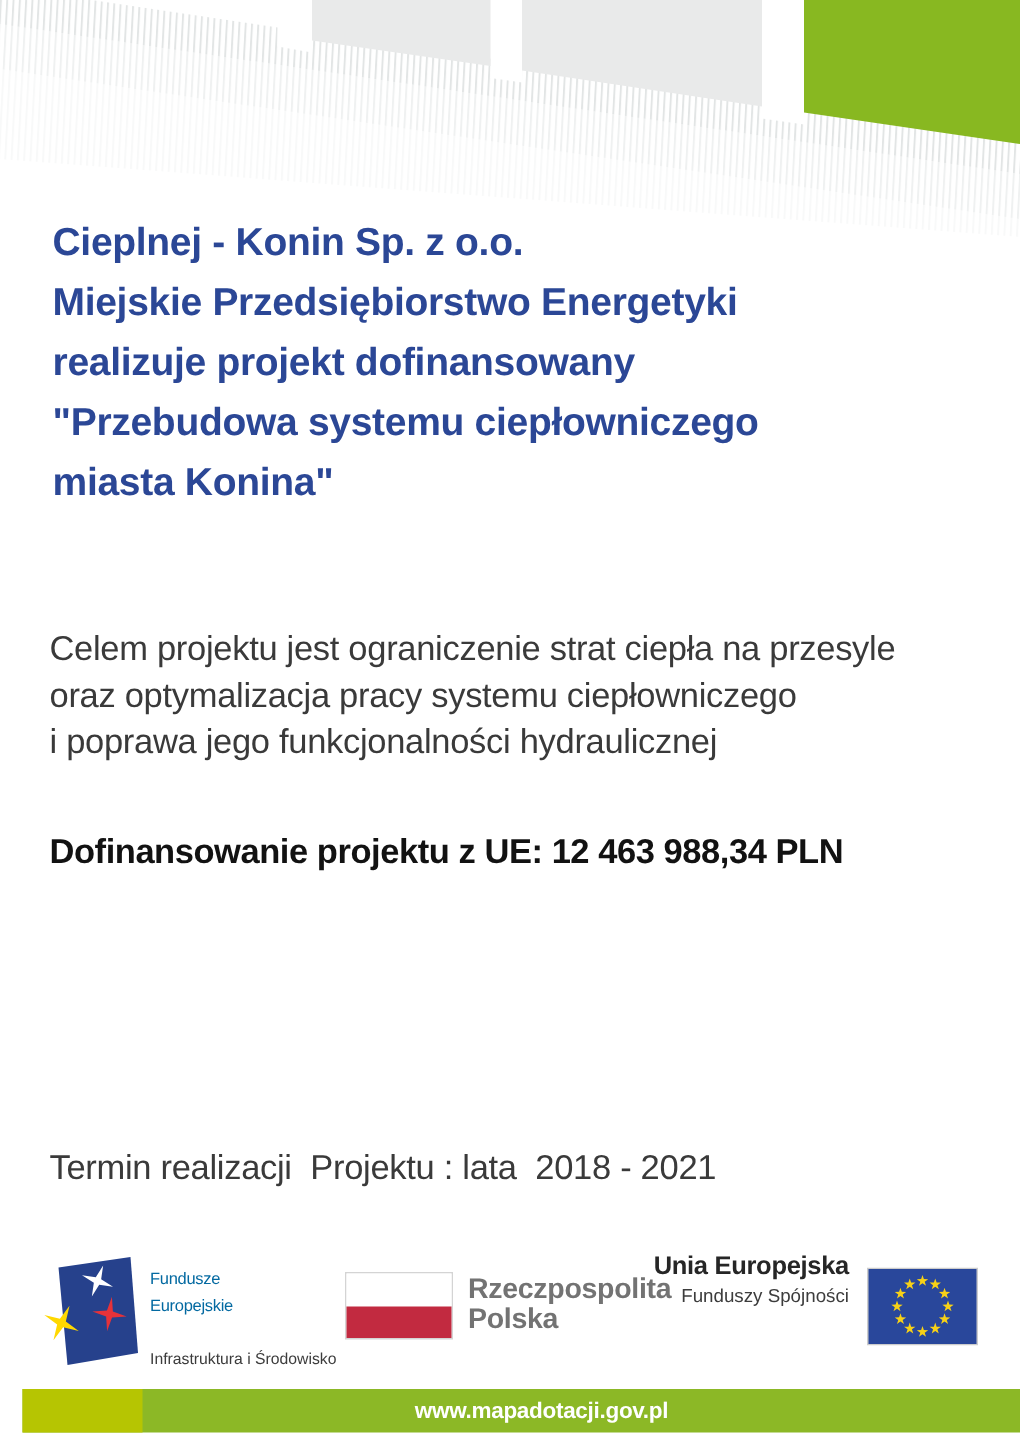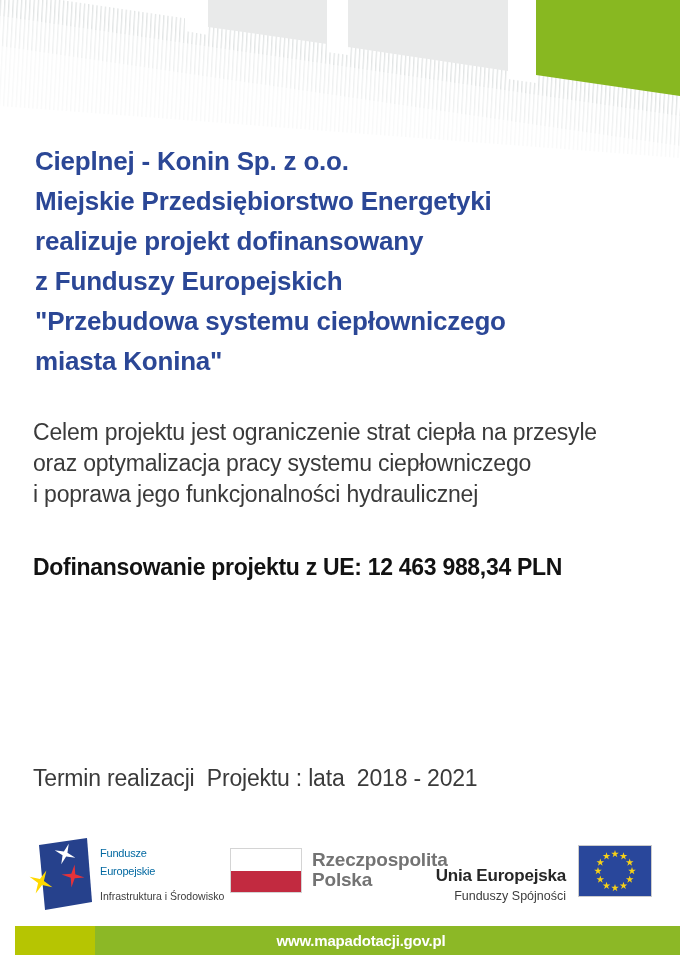--- a/index.html
+++ b/index.html
@@ -30,28 +30,28 @@
   .para span{display:block; white-space:pre-wrap;}
   .goal{top:417px;}
   .funding{top:552px; font-weight:700; color:var(--strong-text); letter-spacing:-0.3px;}
   .cost{top:624px;}
   .scope{top:694px;}
   .term{top:763px; white-space:pre-wrap;}
   .logos{position:absolute; left:0; top:830px; width:680px; height:92px;}
   .fe-logo{position:absolute; left:26px; top:6px;}
   .fe-text{position:absolute; left:100px; top:14px; color:#2e2e2e;}
   .fe-title{font-size:11px; line-height:18px; font-weight:400; color:#0369a1;}
-  .fe-sub{font-size:10.5px; margin-top:10px; color:#3c3c3c; letter-spacing:0;}
+  .fe-sub{font-size:10.5px; margin-top:20px; color:#3c3c3c; letter-spacing:0;}
   .pl-flag{position:absolute; left:230px; top:18px; width:72px; height:45px;
     border:1px solid #d4d4d4; box-sizing:border-box;}
   .pl-flag .white{height:50%; background:#ffffff;}
   .pl-flag .red{height:50%; background:var(--poland-red);}
   .pl-text{position:absolute; left:312px; top:20px; font-size:19px;
     line-height:20px; font-weight:700; color:#737373;}
-  .eu-text{position:absolute; left:400px; top:36px; width:166px; text-align:right; color:#262626;}
+  .eu-text{position:absolute; left:400px; top:4px; width:166px; text-align:right; color:#262626;}
   .eu-title{font-size:17px; line-height:20px; font-weight:700;}
   .eu-sub{font-size:12.5px; margin-top:3px; color:#3c3c3c; letter-spacing:0;}
   .eu-flag{position:absolute; left:578px; top:15px;}
   .footer{position:absolute; left:15px; top:926px; width:680px; height:29px;
     background:var(--footer-green);padding-left:12px;}
   .footer-accent{position:absolute; left:0; top:0; width:80px; height:29px;
     background:var(--footer-accent-green);}
   .footer-url{position:absolute; left:0; top:0; width:100%; height:29px;
     line-height:29px; text-align:center; color:var(--footer-text);
     font-size:15px; font-weight:700; letter-spacing:-0.2px;}
@@ -79,21 +79,20 @@
     </g>
     <polygon class="fill-panel" points="208,0 327,0 327,44 208,27"></polygon>
     <polygon class="fill-panel" points="348,0 508,0 508,71 348,47"></polygon>
     <polygon class="fill-green" points="536,0 680,0 680,96 536,75"></polygon>
   </svg>
 
   <h1 class="heading">
     <span>Cieplnej - Konin Sp. z o.o.</span>
     <span>Miejskie Przedsiębiorstwo Energetyki</span>
     <span>realizuje projekt dofinansowany</span>
-    <span>z Funduszy Europejskich</span>
     <span>"Przebudowa systemu ciepłowniczego</span>
     <span>miasta Konina"</span>
   </h1>
 
   <p class="para goal">
     <span>Celem projektu jest ograniczenie strat ciepła na przesyle</span>
     <span>oraz optymalizacja pracy systemu ciepłowniczego</span>
     <span>i poprawa jego funkcjonalności hydraulicznej</span>
   </p>
 

